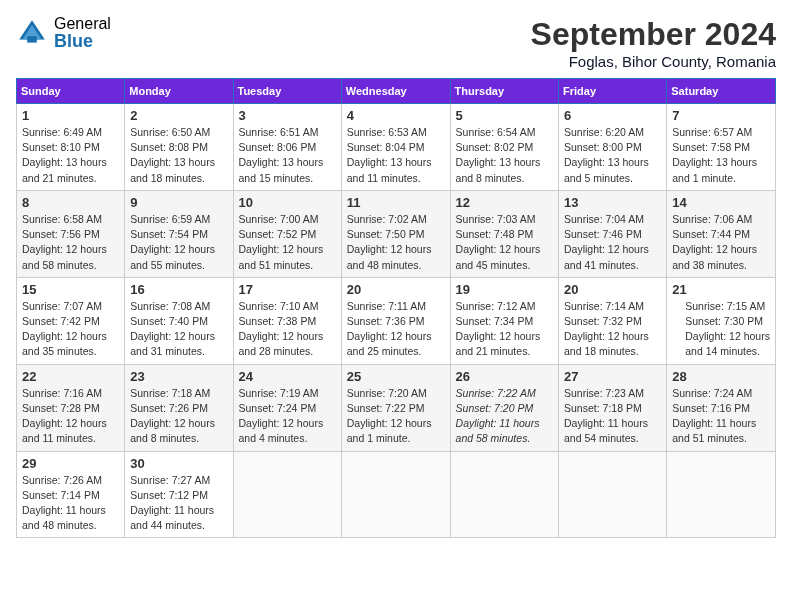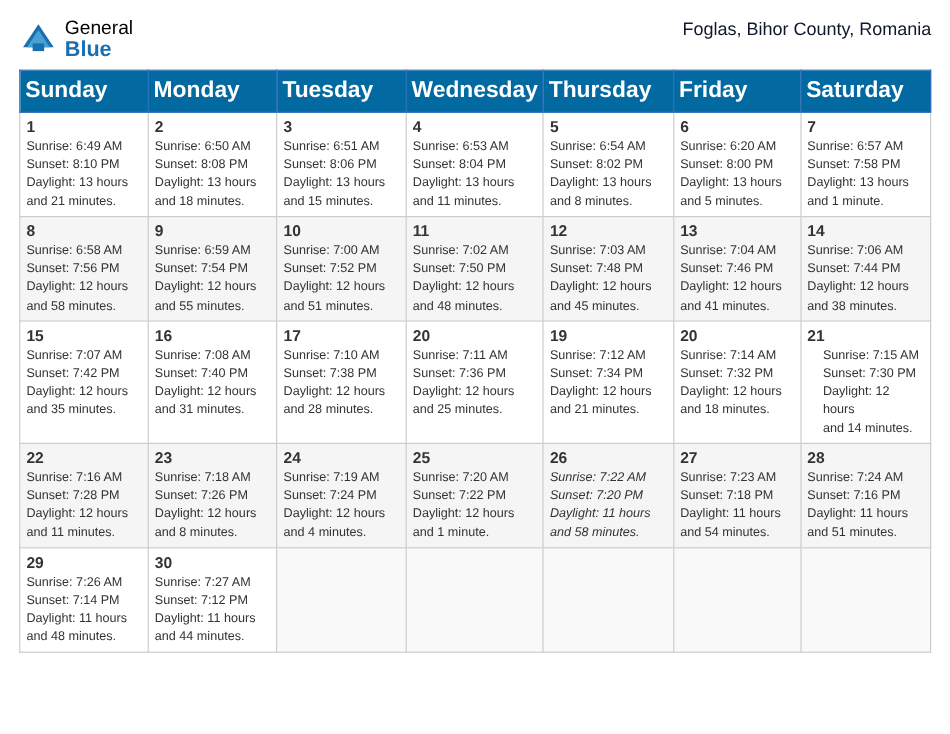--- a/index.html
+++ b/index.html
@@ -42,25 +42,25 @@
     .location {
       font-size: 15px;
       color: #0f172a;
     }
     .calendar {
       width: 100%;
       border-collapse: collapse;
       font-size: 11px;
     }
     .calendar th {
-      background-color: #0369a1;
+      background-color: #6d28d9;
       color: #fff;
       padding: 6px 4px;
       text-align: left;
-      font-size: 19px;
+      font-size: 11px;
       font-weight: bold;
       border: 1px solid #2a6ebb;
     }
     .calendar td {
       border: 1px solid #ccc;
       vertical-align: top;
       padding: 4px 5px;
       width: 110px;
       min-height: 80px;
       height: 85px;
@@ -99,20 +99,21 @@
       <polygon points="20,4 36,28 4,28" fill="#1a6faf"></polygon>
       <polygon points="20,10 32,28 8,28" fill="#4a9fd4"></polygon>
       <rect x="14" y="24" width="12" height="8" fill="#1a6faf"></rect>
     </svg>
     <div class="logo-text">
       <span>General</span>
       <span class="logo-blue">Blue</span>
     </div>
   </div>
   <div class="title-section">
+    <div class="month-title">September 2024</div>
     <div class="location">Foglas, Bihor County, Romania</div>
   </div>
 </div>
 
 <table class="calendar">
   <thead>
     <tr>
     <th>Sunday</th>
         <th>Monday</th>
         <th>Tuesday</th>

